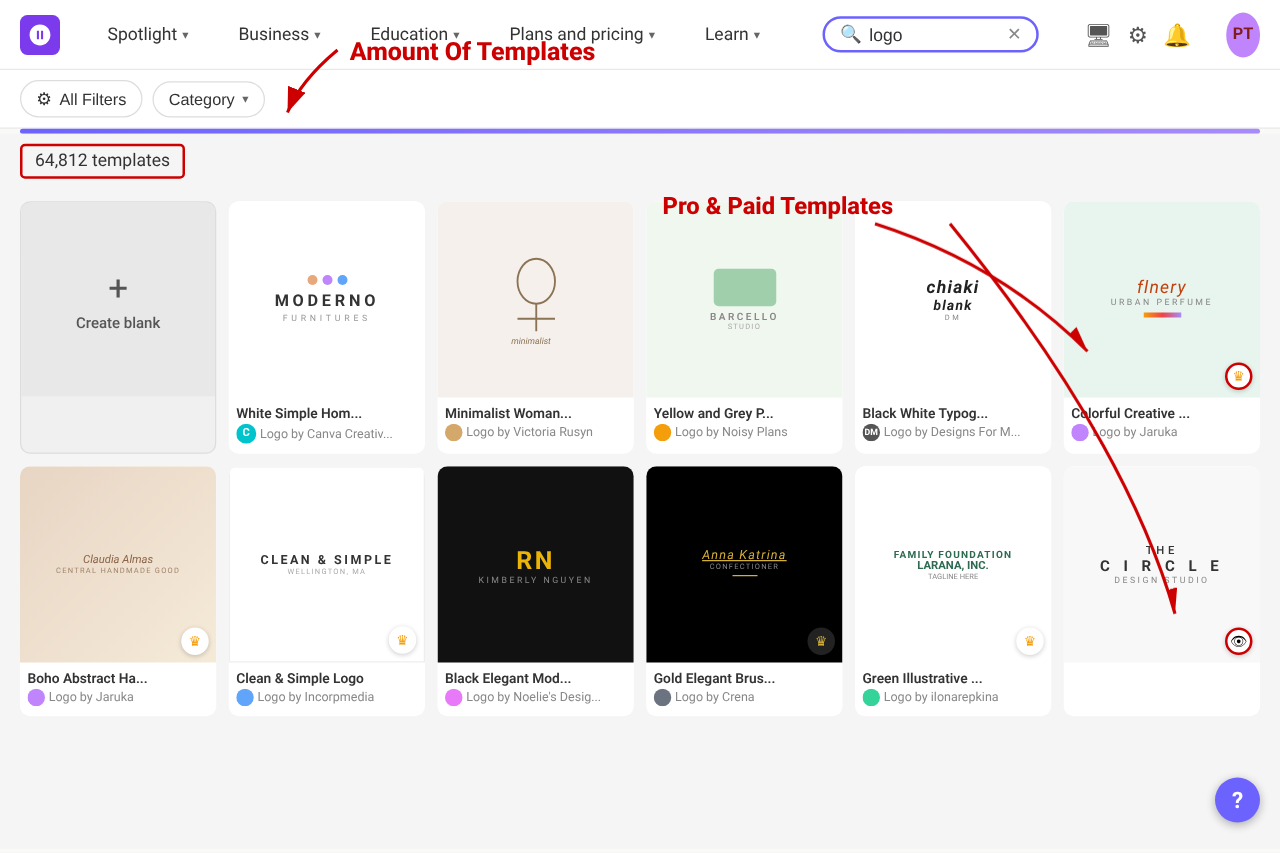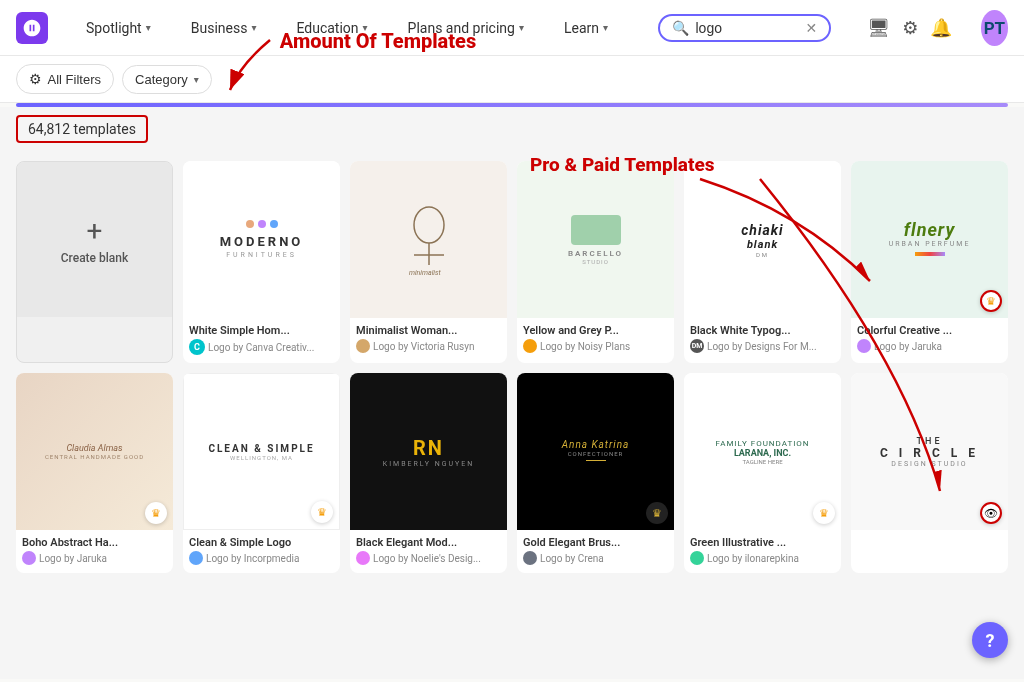--- a/index.html
+++ b/index.html
@@ -63,21 +63,21 @@
       font-weight: 600;
       cursor: pointer;
       white-space: nowrap;
       margin-left: 8px;
     }
     .avatar {
       width: 36px; height: 36px;
       background: #c084fc;
       border-radius: 50%;
       display: flex; align-items: center; justify-content: center;
-      font-size: 17px; font-weight: 700; color: #0c4a6e;
+      font-size: 13px; font-weight: 700; color: #7f1d1d;
       margin-left: 8px;
       cursor: pointer;
     }
 
     
     .toolbar {
       background: #fff;
       border-bottom: 1px solid #e8e8e8;
       padding: 8px 16px;
       display: flex;
@@ -437,21 +437,21 @@
           <div class="template-author">
             <div style="width:14px;height:14px;border-radius:50%;background:#555;flex-shrink:0;display:flex;align-items:center;justify-content:center;font-size:7px;color:white;font-weight:700;">DM</div>
             <span>Logo by Designs For M...</span>
           </div>
         </div>
       </div>
 
       <div class="template-card">
         <div class="template-thumb" style="background:#e8f4ee;">
           <div style="text-align:center;padding:8px;">
-            <div style="font-size:18px;font-weight:700;color:#4d7c0f;letter-spacing:1px;font-style:italic;">flnery</div>
+            <div style="font-size:14px;font-weight:400;color:#c2410c;letter-spacing:1px;font-style:italic;">flnery</div>
             <div style="font-size:7px;letter-spacing:2px;color:#888;">URBAN PERFUME</div>
             <div style="width:30px;height:4px;background:linear-gradient(to right,#f59e0b,#ef4444,#a78bfa);margin:4px auto;"></div>
           </div>
           <div class="crown-badge crown-badge-highlighted">
             <span class="crown-icon" style="color:#f59e0b;">♛</span>
           </div>
         </div>
         <div class="template-info">
           <div class="template-name">Colorful Creative ...</div>
           <div class="template-author">
@@ -514,41 +514,41 @@
           <div class="template-author">
             <div style="width:14px;height:14px;border-radius:50%;background:#e879f9;flex-shrink:0;"></div>
             <span>Logo by Noelie's Desig...</span>
           </div>
         </div>
       </div>
 
       <div class="template-card">
         <div class="template-thumb" style="background:#000;">
           <div style="text-align:center;">
-            <div style="font-size:10px;font-style:italic;color:#d4af37;letter-spacing:1px;">Anna Katrina</div>
+            <div style="font-size:10px;font-style:italic;color:#d4af37;letter-spacing:1px;text-decoration:underline;">Anna Katrina</div>
             <div style="font-size:6px;letter-spacing:1px;color:#888;">CONFECTIONER</div>
             <div style="width:20px;height:1px;background:#d4af37;margin:3px auto;"></div>
           </div>
           <div class="crown-badge" style="background:#222;">
             <span class="crown-icon" style="color:#d4af37;">♛</span>
           </div>
         </div>
         <div class="template-info">
           <div class="template-name">Gold Elegant Brus...</div>
           <div class="template-author">
             <div style="width:14px;height:14px;border-radius:50%;background:#6b7280;flex-shrink:0;"></div>
             <span>Logo by Crena</span>
           </div>
         </div>
       </div>
 
       <div class="template-card">
         <div class="template-thumb" style="background:#fff;">
           <div style="text-align:center;padding:4px;">
-            <div style="font-size:8px;font-weight:400;color:#2d6a4f;letter-spacing:1px;">FAMILY FOUNDATION</div>
+            <div style="font-size:8px;font-weight:700;color:#2d6a4f;letter-spacing:1px;">FAMILY FOUNDATION</div>
             <div style="font-size:9px;font-weight:700;color:#2d6a4f;">LARANA, INC.</div>
             <div style="font-size:6px;color:#888;">TAGLINE HERE</div>
           </div>
           <div class="crown-badge">
             <span class="crown-icon" style="color:#f59e0b;">♛</span>
           </div>
         </div>
         <div class="template-info">
           <div class="template-name">Green Illustrative ...</div>
           <div class="template-author">

